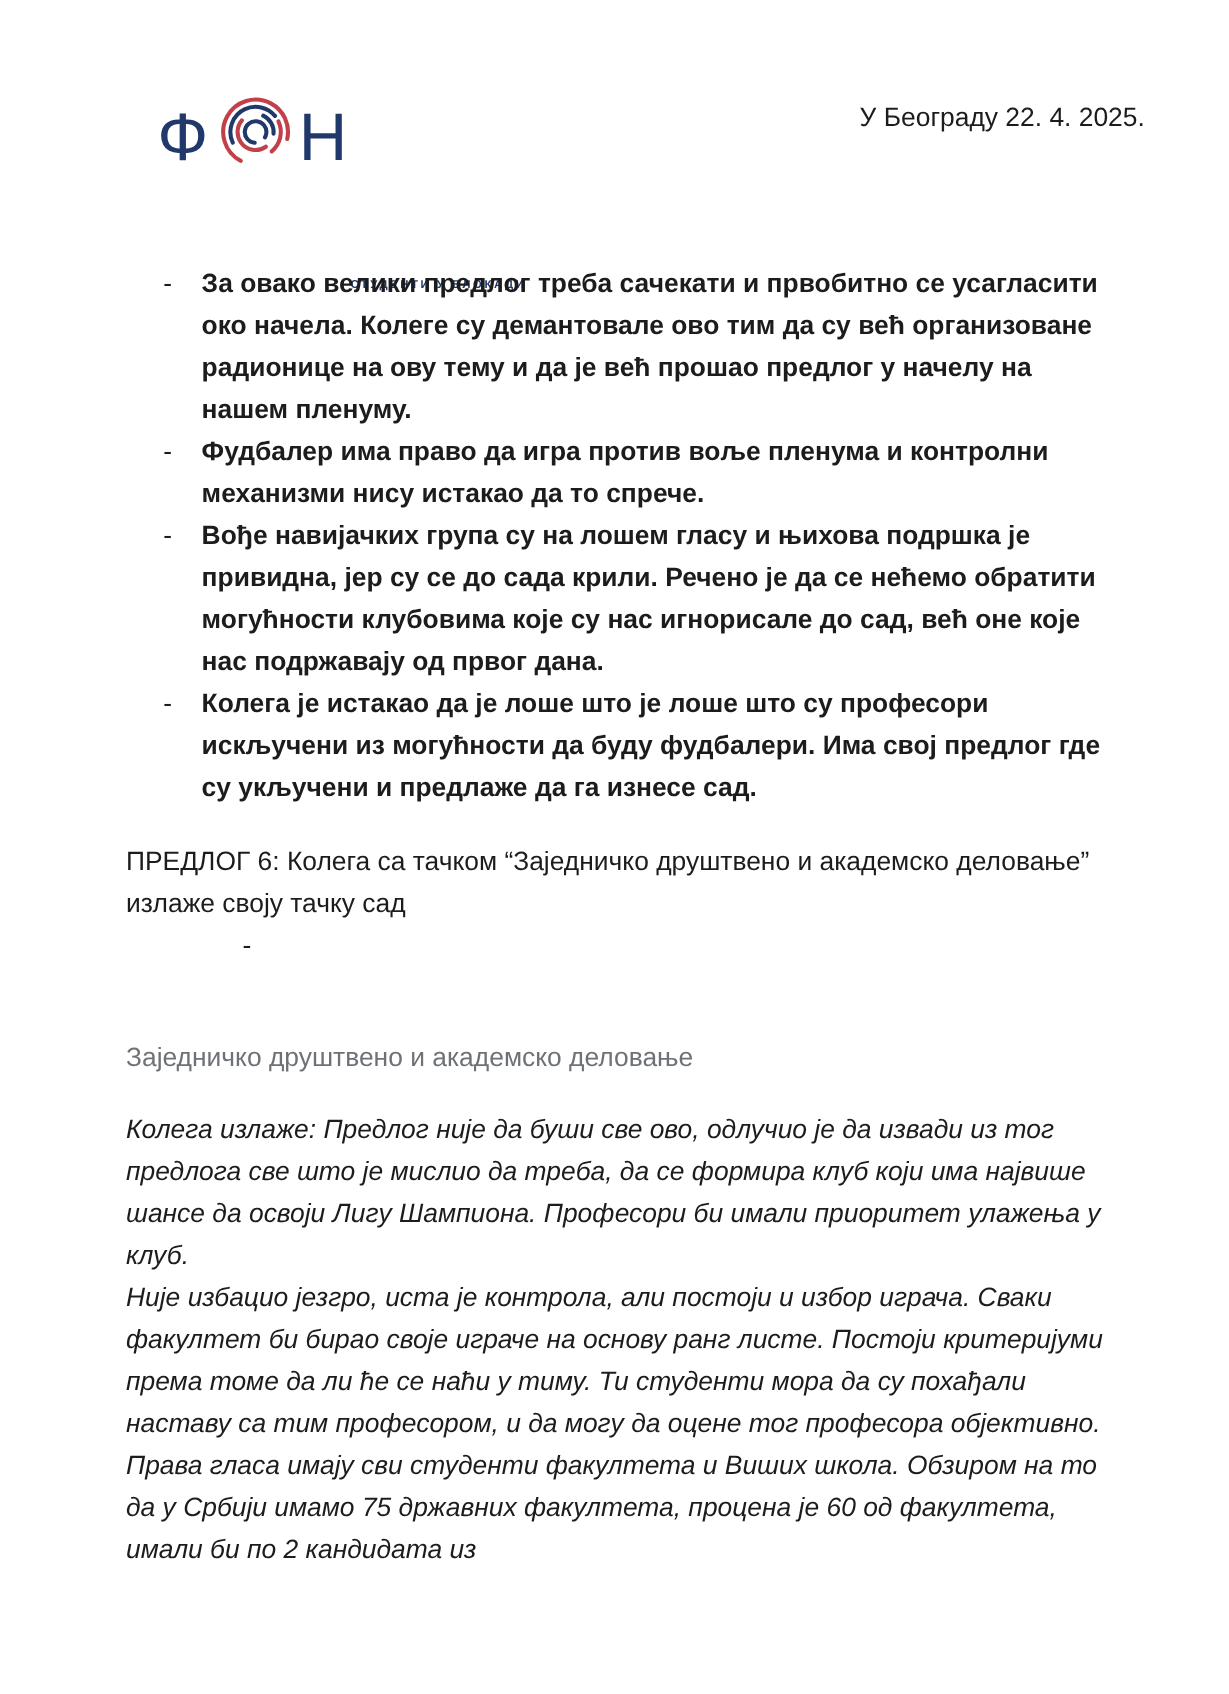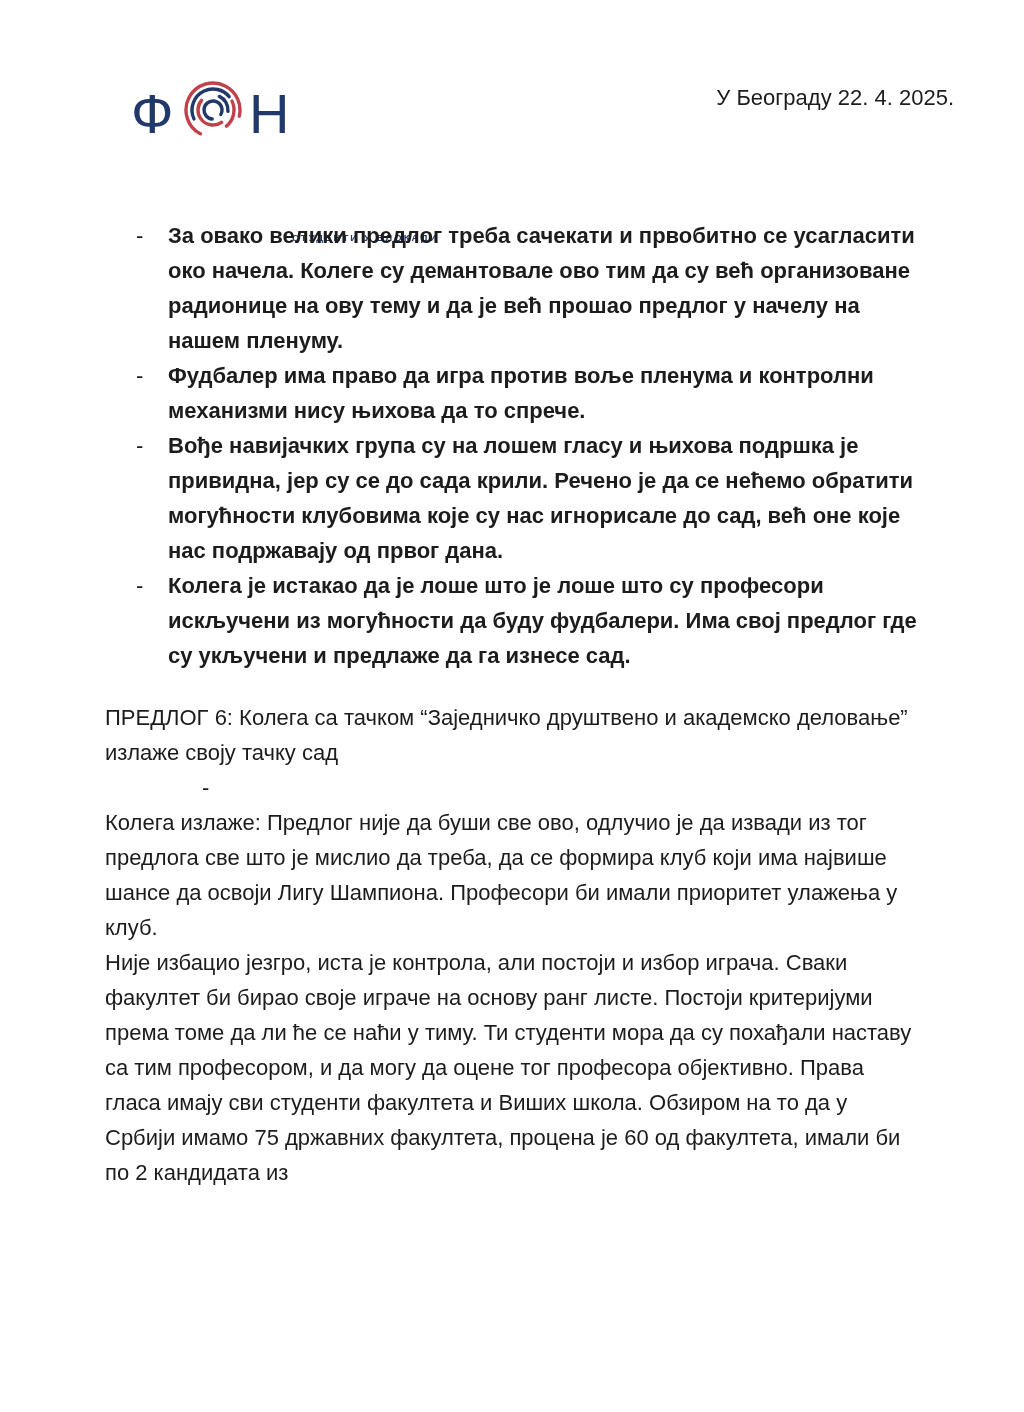--- a/index.html
+++ b/index.html
@@ -44,21 +44,21 @@
   .bullet .marker{flex:0 0 32px;margin-left:31px;}
   .bullet .btext{flex:1 1 auto;font-weight:bold;}
   .proposal-p{margin-top:27px;}
   .sub-bullet{display:flex;align-items:flex-start;}
   .sub-bullet .marker{flex:0 0 31px;margin-left:97px;}
   .section-heading{
     margin-top:58px;
     color:var(--heading);
     font-size:22px;line-height:35px;
   }
-  .para-block{}
+  .para-block{margin-top:25px;font-style:italic;}
   .para{margin:0;}
 </style>
 </head>
 <body>
 
 <div class="page">
 
   <div class="logo-wrap">
     <svg class="logo-svg" width="170" height="66" viewBox="0 0 170 66" xmlns="http://www.w3.org/2000/svg">
 
@@ -81,37 +81,38 @@
   <div class="dateline">У Београду 22. 4. 2025.</div>
 
   <div class="content">
 
     <div class="bullet">
       <span class="marker">-</span>
       <span class="btext">За овако велики предлог треба сачекати и првобитно се усагласити око начела. Колеге су демантовале ово тим да су већ организоване радионице на ову тему и да је већ прошао предлог у начелу на нашем пленуму.</span>
     </div>
     <div class="bullet">
       <span class="marker">-</span>
-      <span class="btext">Фудбалер има право да игра против воље пленума и контролни механизми нису њихова да то спрече.</span>
+      <span class="btext">Фудбалер има право да игра против воље пленума и контролни механизми нису истакао да то спрече.</span>
     </div>
     <div class="bullet">
       <span class="marker">-</span>
       <span class="btext">Вође навијачких група су на лошем гласу и њихова подршка је привидна, јер су се до сада крили. Речено је да се нећемо обратити могућности клубовима које су нас игнорисале до сад, већ оне које нас подржавају од првог дана.</span>
     </div>
     <div class="bullet">
       <span class="marker">-</span>
       <span class="btext">Колега је истакао да је лоше што је лоше што су професори искључени из могућности да буду фудбалери. Има свој предлог где су укључени и предлаже да га изнесе сад.</span>
     </div>
 
     <div class="proposal-p">ПРЕДЛОГ 6: Колега са тачком “Заједничко друштвено и академско деловање” излаже своју тачку сад</div>
 
     <div class="sub-bullet">
       <span class="marker">-</span>
     </div>
 
+    <div class="section-heading">Заједничко друштвено и академско деловање</div>
 
     <div class="para-block">
       <p class="para">Колега излаже: Предлог није да буши све ово, одлучио је да извади из тог предлога све што је мислио да треба, да се формира клуб који има највише шансе да освоји Лигу Шампиона. Професори би имали приоритет улажења у клуб.</p>
       <p class="para">Није избацио језгро, иста је контрола, али постоји и избор играча. Сваки факултет би бирао своје играче на основу ранг листе. Постоји критеријуми према томе да ли ће се наћи у тиму. Ти студенти мора да су похађали наставу са тим професором, и да могу да оцене тог професора објективно. Права гласа имају сви студенти факултета и Виших школа. Обзиром на то да у Србији имамо 75 државних факултета, процена је 60 од факултета, имали би по 2 кандидата из</p>
     </div>
 
   </div>
 </div>
 
 </body></html>

